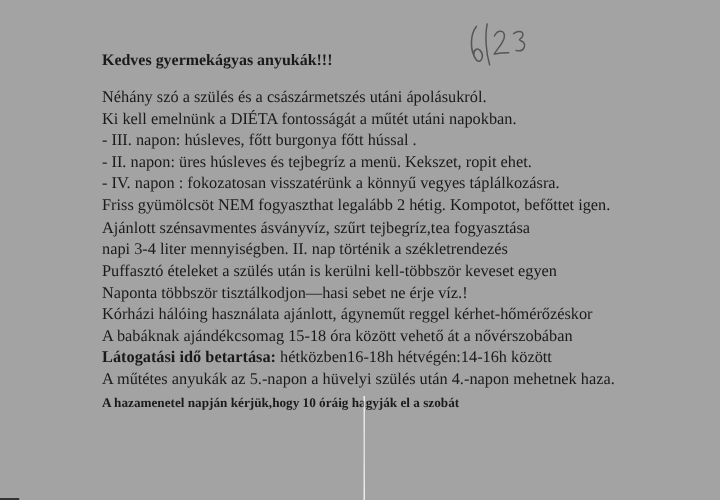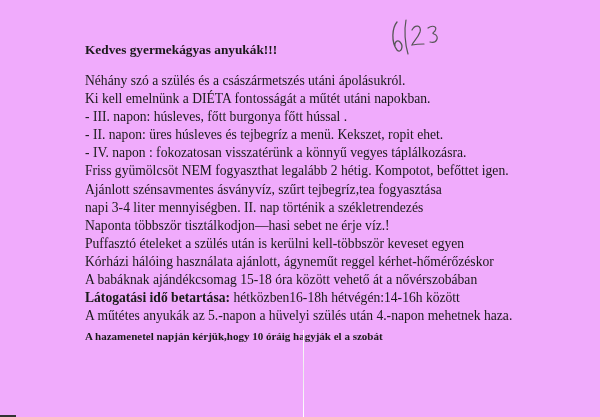--- a/index.html
+++ b/index.html
@@ -12,21 +12,21 @@
       height: 417px;
       position: relative;
       overflow: hidden;
       font-family: "Liberation Serif", "DejaVu Serif", serif;
       color: #1a1a1a;
     }
     .page {
       position: absolute;
       left: 0; top: 0;
       width: 600px; height: 417px;
-      background: #f0abfc;
+      background: #a3a3a3;
     }
     .title {
       position: absolute;
       left: 85px;
       top: 42px;
       font-size: 13.3px;
       font-weight: bold;
       white-space: nowrap;
     }
     .handwritten {
@@ -86,22 +86,22 @@
 
   <div class="body-lines">
     <span class="line">Néhány szó a szülés és a  császármetszés utáni ápolásukról.</span>
     <span class="line">Ki kell emelnünk a DIÉTA  fontosságát a műtét utáni napokban.</span>
     <span class="line">- III. napon: húsleves, főtt burgonya főtt hússal .</span>
     <span class="line">- II. napon:  üres húsleves és tejbegríz a menü. Kekszet, ropit ehet.</span>
     <span class="line">- IV. napon : fokozatosan visszatérünk a  könnyű vegyes táplálkozásra.</span>
     <span class="line">Friss gyümölcsöt NEM fogyaszthat legalább 2 hétig. Kompotot, befőttet igen.</span>
     <span class="line">Ajánlott szénsavmentes ásványvíz, szűrt tejbegríz,tea fogyasztása</span>
     <span class="line">napi 3-4 liter mennyiségben. II. nap történik a székletrendezés</span>
+    <span class="line">Puffasztó ételeket a szülés után is kerülni kell-többször keveset egyen</span>
     <span class="line">Naponta többször tisztálkodjon—hasi sebet ne érje víz.!</span>
-    <span class="line">Puffasztó ételeket a szülés után is kerülni kell-többször keveset egyen</span>
     <span class="line">Kórházi hálóing használata ajánlott, ágyneműt reggel kérhet-hőmérőzéskor</span>
     <span class="line">A babáknak ajándékcsomag 15-18 óra között vehető át a nővérszobában</span>
     <span class="line"><span class="bold">Látogatási idő betartása:</span><span> hétközben16-18h hétvégén:14-16h között</span></span>
     <span class="line">A műtétes anyukák az 5.-napon a hüvelyi szülés után 4.-napon mehetnek haza.</span>
     <span class="final">A hazamenetel napján kérjük,hogy 10 óráig hagyják el a szobát</span>
   </div>
 
   <div class="fold"></div>
   <div class="scan-mark"></div>
 </div>

